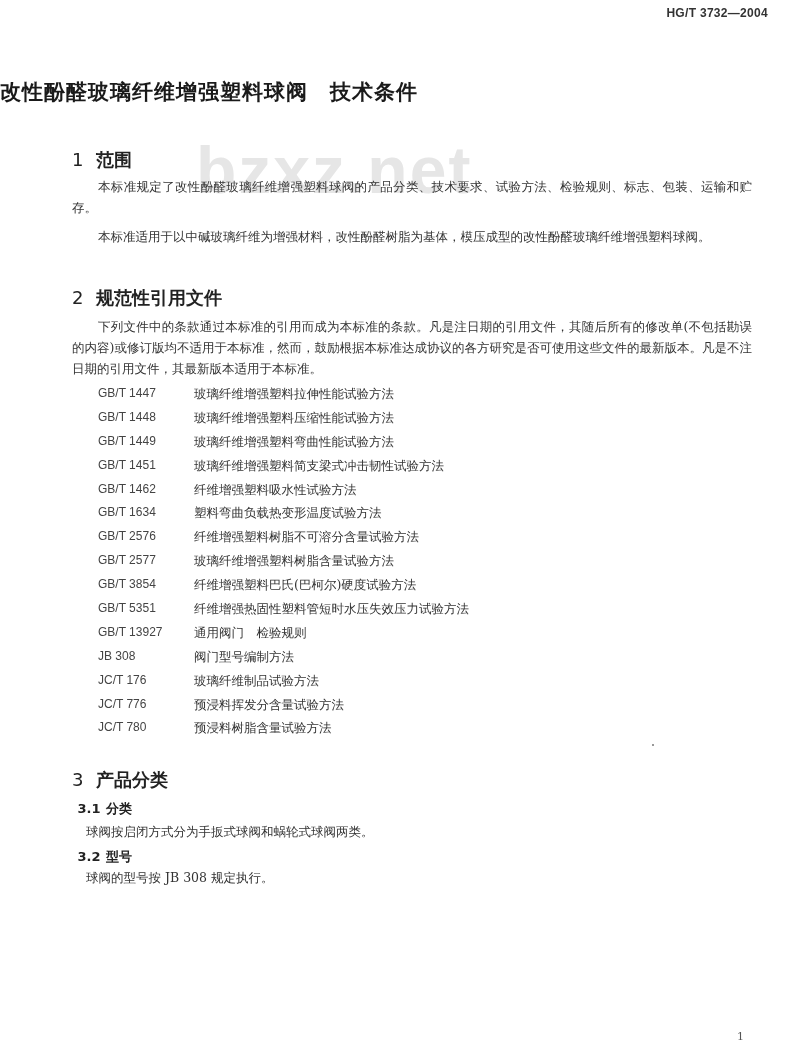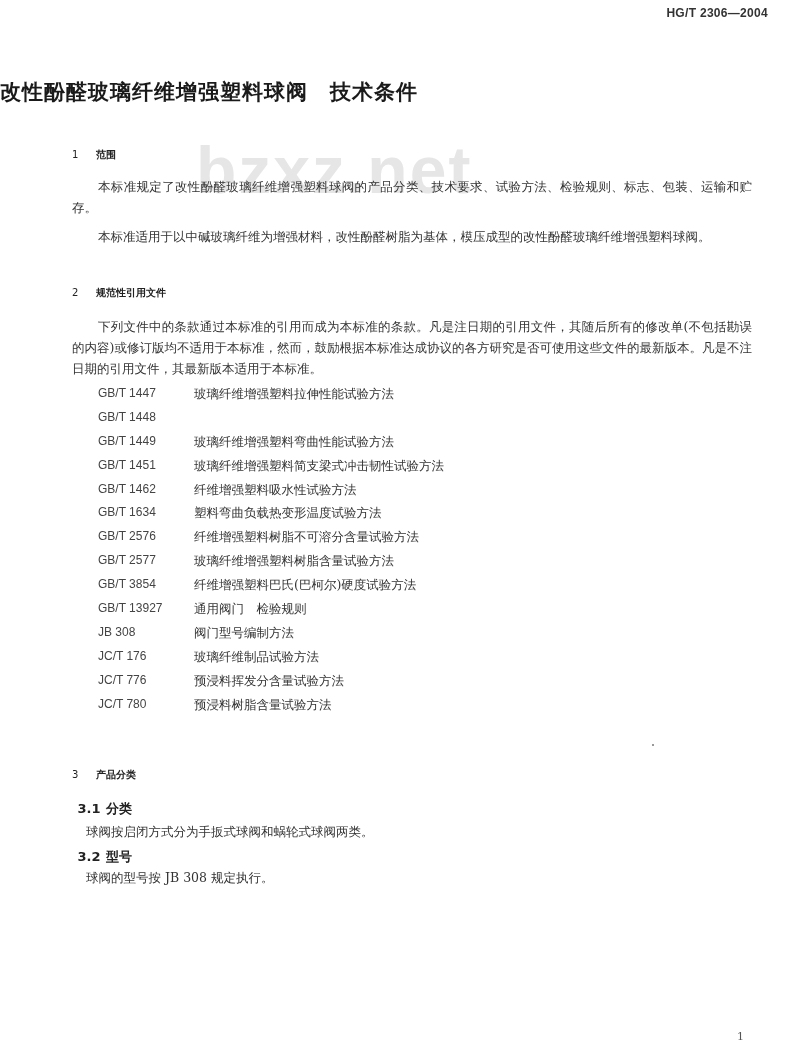--- a/index.html
+++ b/index.html
@@ -15,21 +15,21 @@
     position: absolute; top: 78px; left: 0; width: 800px; 
     font-size: 21px; font-weight: bold; font-family: "DejaVu Sans", sans-serif; color: #1a1a1a;
     letter-spacing: 1px;
   }
   .title .gap { display: inline-block; width: 22px; }
   .watermark {
     position: absolute; top: 132px; left: 196px; font-size: 66px; font-weight: bold;
     font-family: "Liberation Sans", sans-serif; color: #e6e6e6; letter-spacing: 2px; z-index: 0;
   }
   .h1 {
-    position: absolute; left: 72px; font-size: 10px; font-weight: bold;
+    position: absolute; left: 72px; font-size: 18px; font-weight: bold;
     font-family: "DejaVu Sans", sans-serif; color: #222; z-index: 1;
   }
   .h1 .num { display: inline-block; width: 24px; font-weight: normal; }
   .para {
     position: absolute; left: 72px; width: 680px; font-size: 12.5px; line-height: 21px;
     color: #333; text-indent: 26px; z-index: 1; text-align: justify;
   }
   .reflist { position: absolute; left: 98px; top: 386px; z-index: 1; }
   .ref { display: flex; height: 23.9px; align-items: flex-start; font-size: 12.5px; color: #333; }
   .ref .code { width: 96px; font-family: "Liberation Sans", sans-serif; font-size: 12px; color: #444; }
@@ -39,21 +39,21 @@
     font-family: "DejaVu Sans", sans-serif; color: #222; z-index: 1; text-align: center;
   }
   .sub .num { display: inline-block; width: 34px; }
   .body-line { position: absolute; left: 86px; font-size: 12.5px; color: #333; z-index: 1; }
   .page-num { position: absolute; top: 1030px; left: 737px; font-size: 11px; color: #555; }
   .dot { position: absolute; width: 2px; height: 2px; background: #777; border-radius: 1px; }
 </style>
 </head>
 <body>
 
-<div class="std-code">HG/T 2306—2004</div>
+<div class="std-code">HG/T 3732—2004</div>
 
 <div class="title">
   <span>改性酚醛玻璃纤维增强塑料球阀</span><span class="gap"></span><span>技术条件</span>
 </div>
 
 <div class="watermark">bzxz.net</div>
 
 <div class="h1" style="top:148px;">
   <span class="num">1</span><span>范围</span>
 </div>
@@ -65,20 +65,21 @@
 </div>
 <div class="para" style="top:316px;">下列文件中的条款通过本标准的引用而成为本标准的条款。凡是注日期的引用文件，其随后所有的修改单(不包括勘误的内容)或修订版均不适用于本标准，然而，鼓励根据本标准达成协议的各方研究是否可使用这些文件的最新版本。凡是不注日期的引用文件，其最新版本适用于本标准。</div>
 
 <div class="reflist">
   <div class="ref">
       <span class="code">GB/T 1447</span>
       <span class="name">玻璃纤维增强塑料拉伸性能试验方法</span>
     </div>
   <div class="ref">
       <span class="code">GB/T 1448</span>
+      <span class="name">玻璃纤维增强塑料压缩性能试验方法</span>
     </div>
   <div class="ref">
       <span class="code">GB/T 1449</span>
       <span class="name">玻璃纤维增强塑料弯曲性能试验方法</span>
     </div>
   <div class="ref">
       <span class="code">GB/T 1451</span>
       <span class="name">玻璃纤维增强塑料简支梁式冲击韧性试验方法</span>
     </div>
   <div class="ref">
@@ -93,20 +94,24 @@
       <span class="code">GB/T 2576</span>
       <span class="name">纤维增强塑料树脂不可溶分含量试验方法</span>
     </div>
   <div class="ref">
       <span class="code">GB/T 2577</span>
       <span class="name">玻璃纤维增强塑料树脂含量试验方法</span>
     </div>
   <div class="ref">
       <span class="code">GB/T 3854</span>
       <span class="name">纤维增强塑料巴氏(巴柯尔)硬度试验方法</span>
+    </div>
+  <div class="ref">
+      <span class="code">GB/T 5351</span>
+      <span class="name">纤维增强热固性塑料管短时水压失效压力试验方法</span>
     </div>
   <div class="ref">
       <span class="code">GB/T 13927</span>
       <span class="name">通用阀门　检验规则</span>
     </div>
   <div class="ref">
       <span class="code">JB 308</span>
       <span class="name">阀门型号编制方法</span>
     </div>
   <div class="ref">

